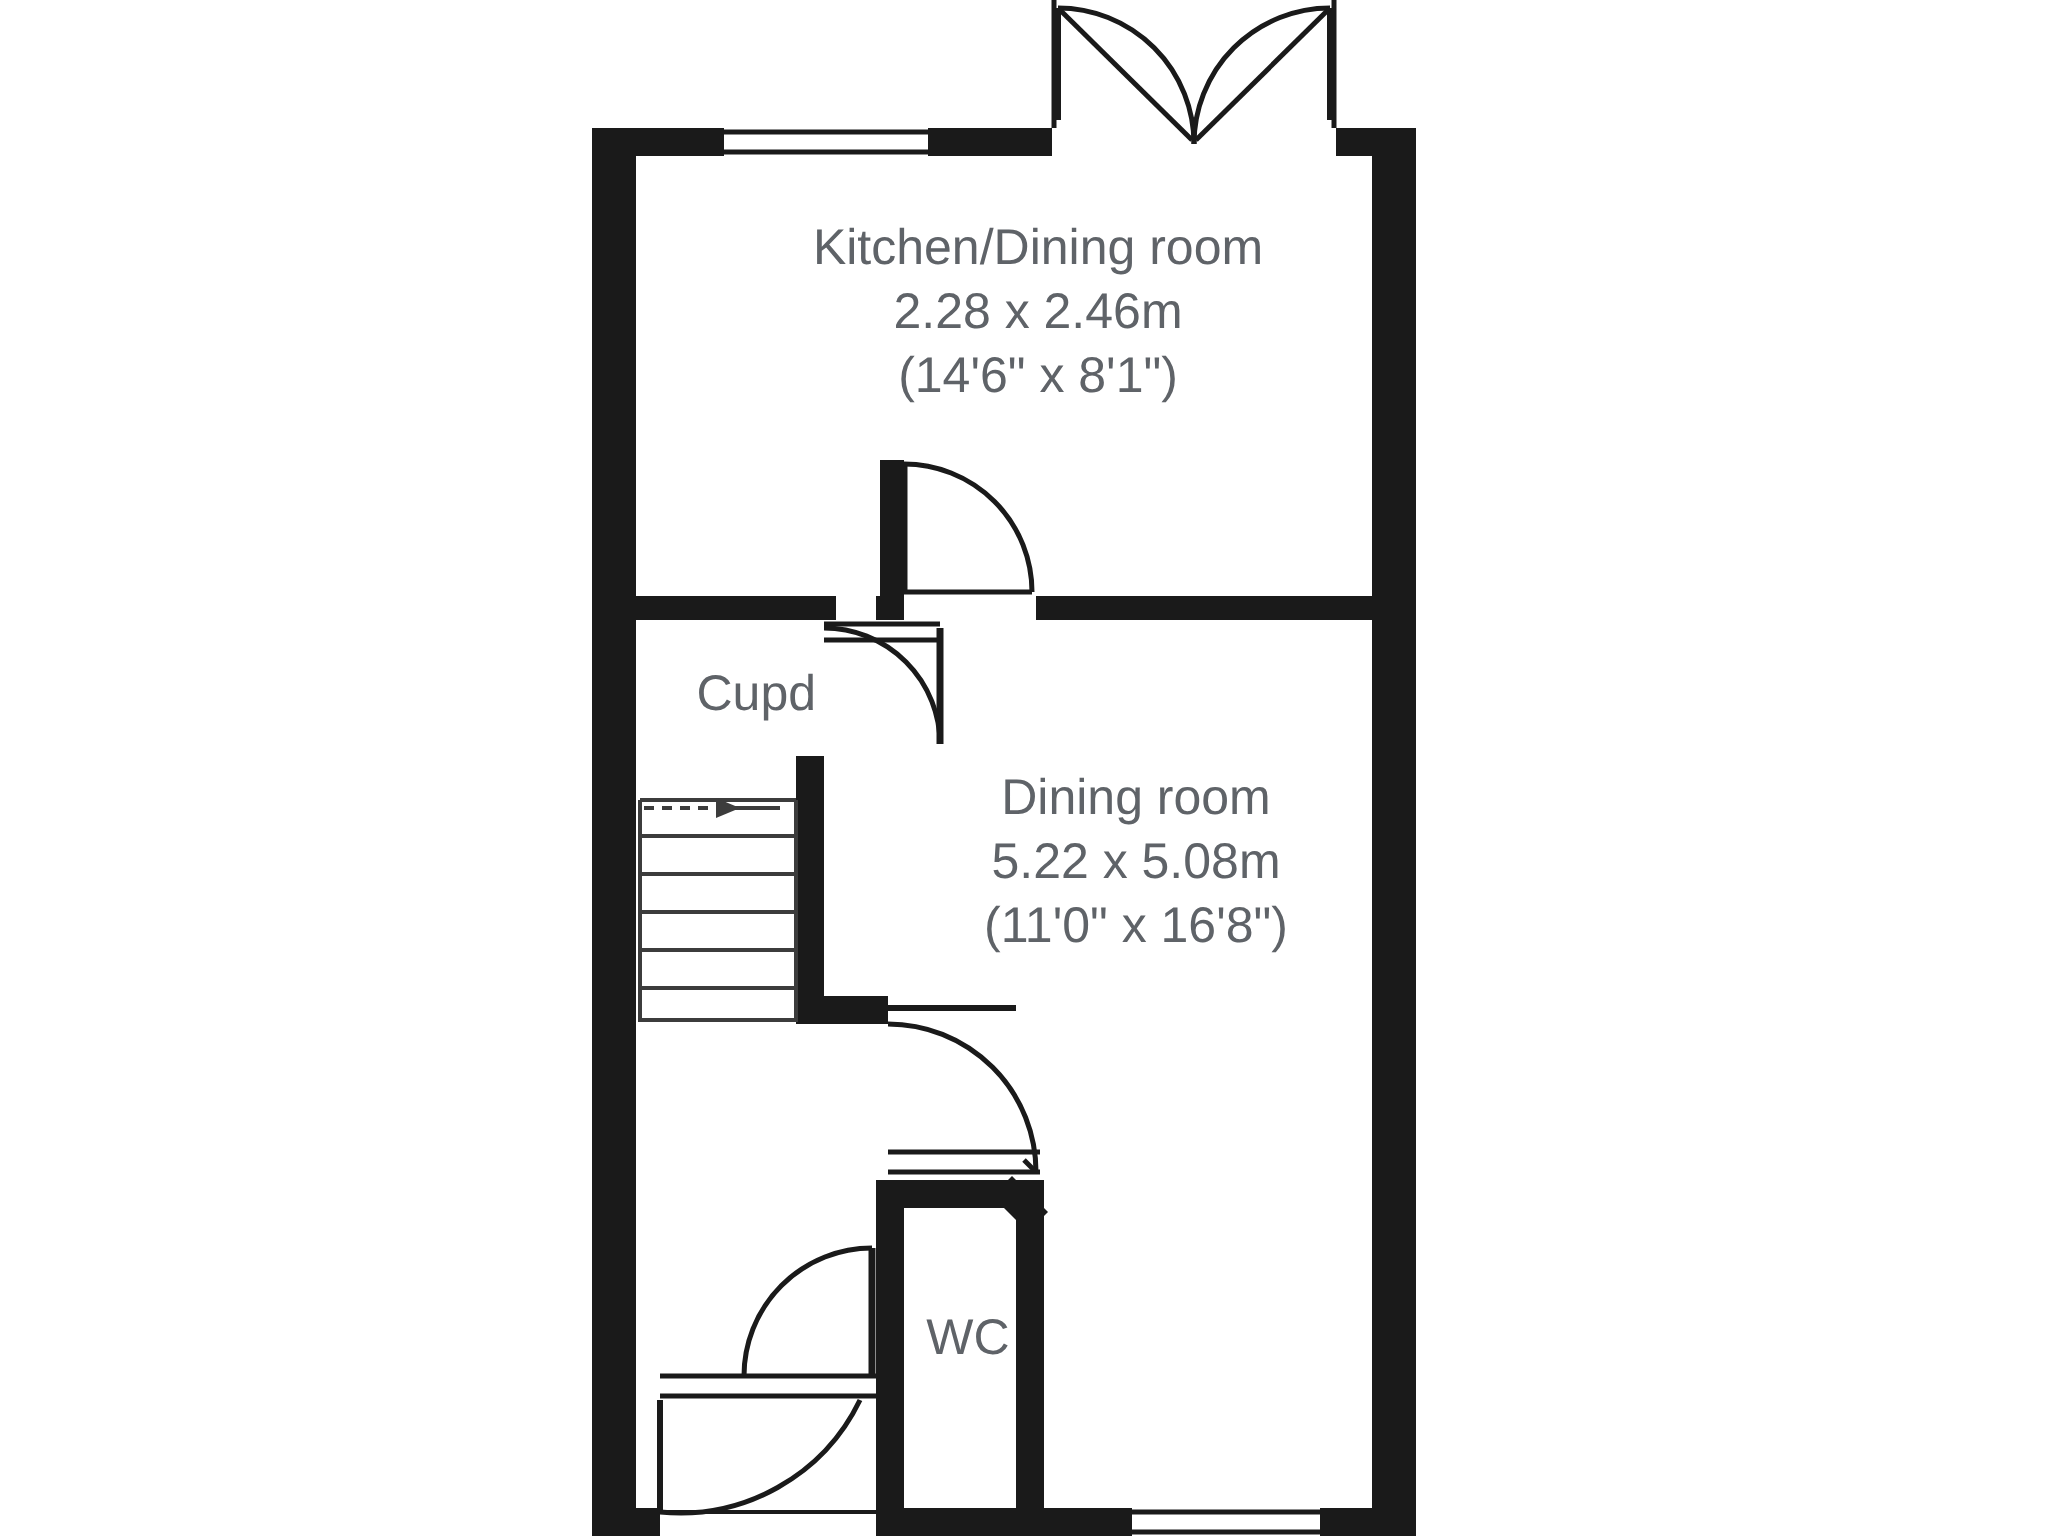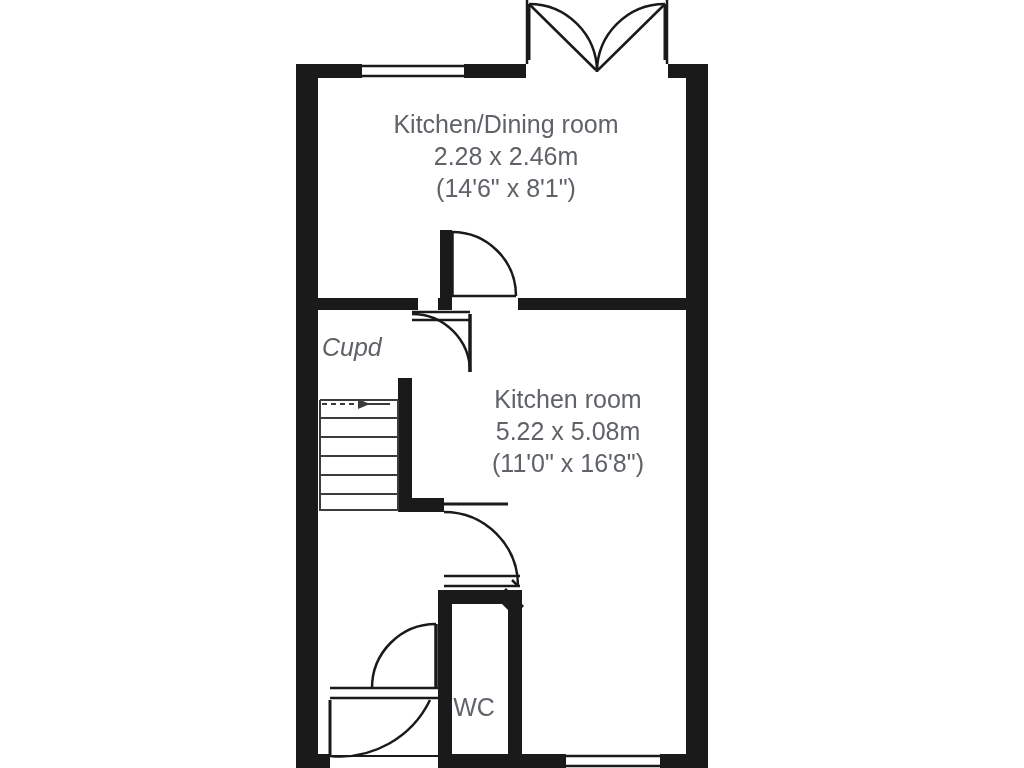--- a/index.html
+++ b/index.html
@@ -170,33 +170,33 @@
       <line x1="320" y1="400" x2="320" y2="418"></line>
       <line x1="398" y1="400" x2="398" y2="418"></line>
 
       <line x1="322" y1="404" x2="362" y2="404" stroke-dasharray="5,4"></line>
       <line x1="362" y1="404" x2="390" y2="404"></line>
       <polygon points="358,399 370,404 358,409" fill="#3c3c3c" stroke="none"></polygon>
     </g>
 
   </svg>
 
-  <div class="room-label big" style="left:311px; top:108px; width:390px;">
+  <div class="room-label big" style="left:324px; top:108px; width:390px;">
     <span class="ln">Kitchen/Dining room</span>
     <span class="ln">2.28 x 2.46m</span>
     <span class="ln">(14'6" x 8'1")</span>
   </div>
 
   <div class="room-label big" style="left:423px; top:383px; width:290px;">
-    <span class="ln">Kitchen room</span>
+    <span class="ln">Dining room</span>
     <span class="ln">5.22 x 5.08m</span>
     <span class="ln">(11'0" x 16'8")</span>
   </div>
 
-  <div class="room-label small" style="left:322px; top:331px; width:86px; text-align:left;font-style:italic;">
+  <div class="room-label small" style="left:322px; top:331px; width:86px; text-align:right;">
     <span class="ln">Cupd</span>
   </div>
 
-  <div class="room-label small" style="left:436px; top:653px; width:76px;margin-top:38px;">
+  <div class="room-label small" style="left:446px; top:653px; width:76px;">
     <span class="ln">WC</span>
   </div>
 
 </div>
 
 </body></html>

